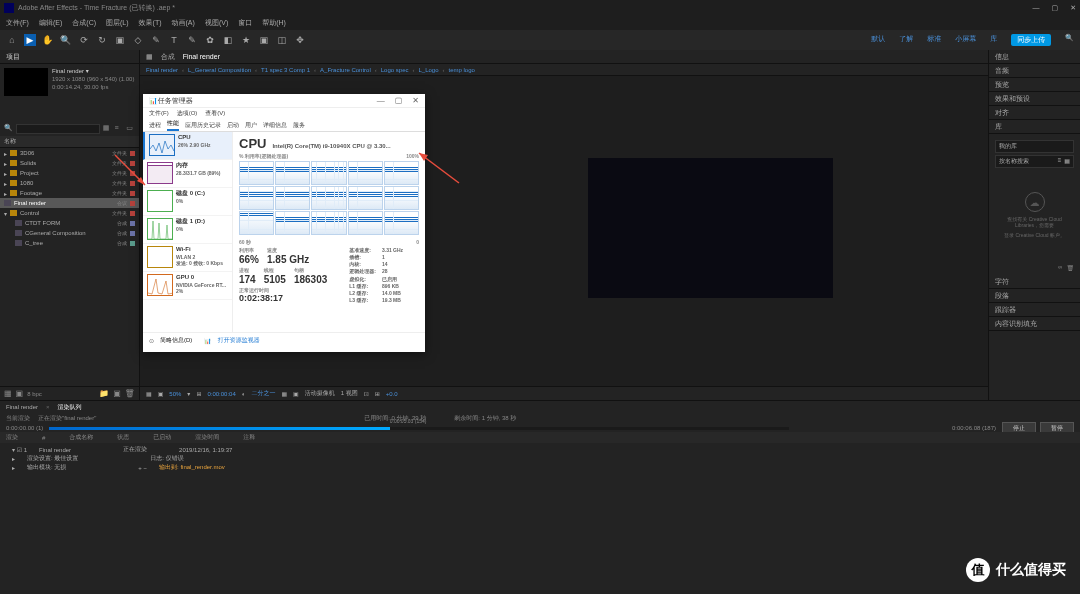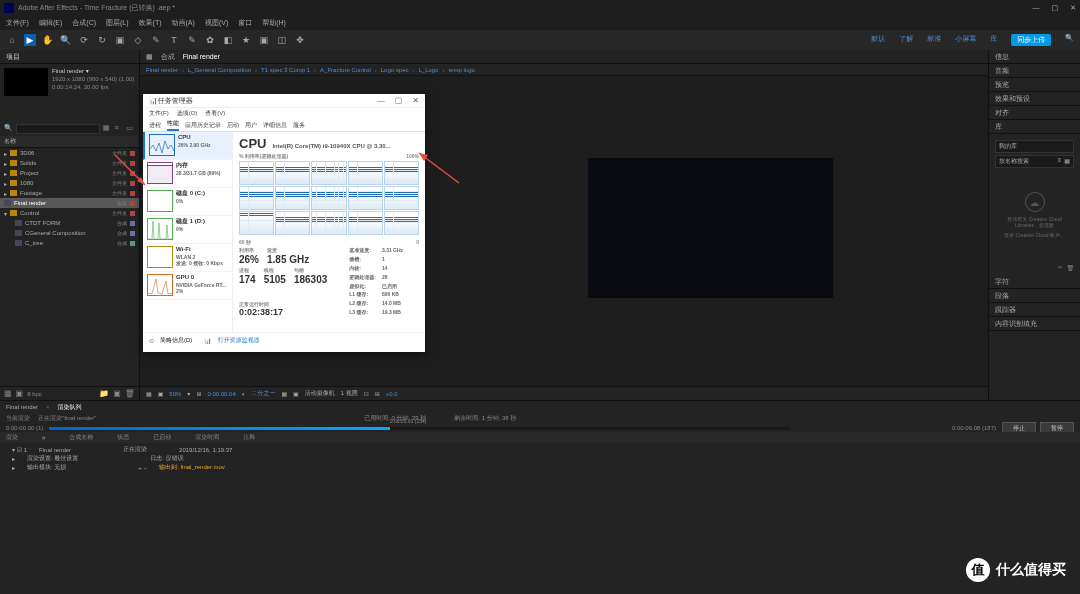--- a/index.html
+++ b/index.html
@@ -541,42 +541,42 @@
       </div>
       <div class="tm-subhead">
           <span>60 秒</span>
           <span>0</span>
         </div>
       <div class="tm-stats">
         <div>
           <div style="display:flex;gap:8px">
             <div class="tm-stat-col">
                 <div class="label">利用率</div>
-                <div class="val">26%</div>
+                <div class="val">66%</div>
               </div>
             <div class="tm-stat-col">
                 <div class="label">速度</div>
                 <div class="val">1.85 GHz</div>
               </div>
           </div>
           <div style="display:flex;gap:8px;margin-top:2px">
             <div class="tm-stat-col">
                 <div class="label">进程</div>
                 <div class="val">174</div>
               </div>
             <div class="tm-stat-col">
                 <div class="label">线程</div>
                 <div class="val">5105</div>
               </div>
             <div class="tm-stat-col">
                 <div class="label">句柄</div>
                 <div class="val">186303</div>
               </div>
           </div>
-          <div style="margin-top:16px">
+          <div style="margin-top:2px">
             <div class="label" style="font-size:5px;color:#888">正常运行时间</div>
             <div style="font-size:9px;color:#333">0:02:38:17</div>
           </div>
         </div>
         <div class="tm-meta" id="tm-meta">
             <span>基准速度:</span>
             <span>3.31 GHz</span>
             <span>插槽:</span>
             <span>1</span>
             <span>内核:</span>

